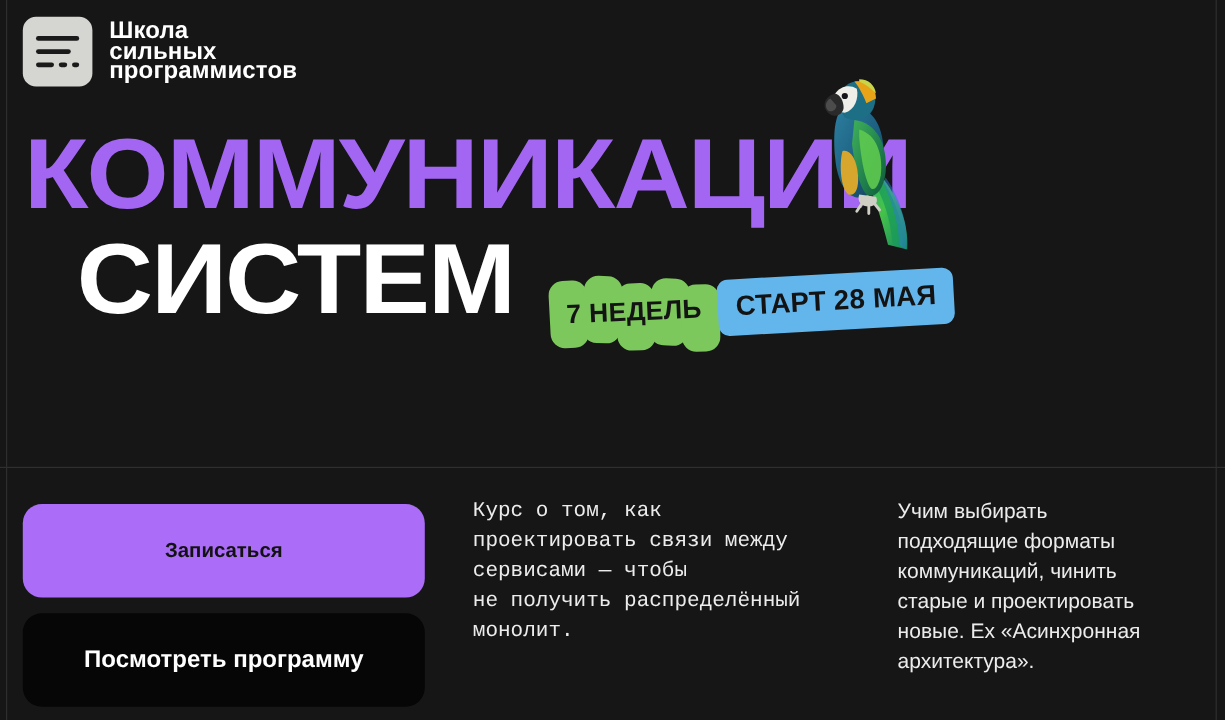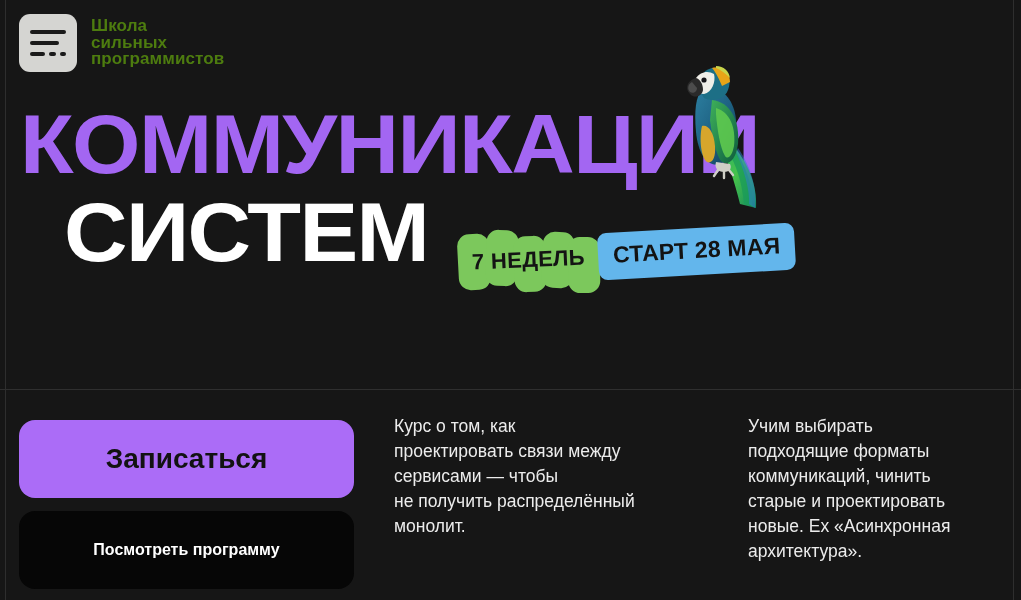--- a/index.html
+++ b/index.html
@@ -33,21 +33,21 @@
   .logo-mark .bar{height:4px;border-radius:2px;background:#1a1a1a;}
   .logo-mark .bar.b1{width:100%;}
   .logo-mark .bar.b2{width:80%;}
   .logo-mark .dashes{display:flex;gap:4px;}
   .logo-mark .dashes i{display:block;height:4px;border-radius:2px;background:#1a1a1a;}
   .logo-mark .dashes i.d1{width:16px;}
   .logo-mark .dashes i.d2{width:8px;}
   .logo-mark .dashes i.d3{width:6px;}
 
   .logo-text{
-    color:#4d7c0f;font-size:17px;line-height:16.5px;font-weight:700;
+    color:#ffffff;font-size:20px;line-height:16.5px;font-weight:700;
     letter-spacing:.1px;white-space:pre-line;
   }
 
   
   .hero{position:absolute;left:0;top:0;width:1021px;height:389px;overflow:hidden;}
   .headline{
     position:absolute;left:20px;top:104px;z-index:10;
     font-weight:800;letter-spacing:-1px;
   }
   .line1{
@@ -102,29 +102,29 @@
   }
   .cta{position:absolute;left:19px;top:30px;width:335px;}
   .btn{
     width:335px;box-sizing:border-box;border:none;cursor:pointer;
     border-radius:16px;text-align:center;
     font-family:"Liberation Sans", sans-serif;
     display:block;
   }
   .btn-primary{
     background:#ab6cf7;color:#121212;height:78px;
-    font-size:28px;font-weight:700;margin-bottom:13px;
+    font-size:17px;font-weight:700;margin-bottom:13px;
   }
   .btn-secondary{
     background:#060606;color:#ffffff;height:78px;
-    font-size:16px;font-weight:700;
+    font-size:20px;font-weight:700;
   }
 
   .col{position:absolute;top:24px;color:#ececec;font-size:17.5px;line-height:25px;font-weight:400;}
-  .col.c-mid{left:394px;width:312px;}
+  .col.c-mid{left:394px;width:312px;font-family:Liberation Mono, monospace;}
   .col.c-right{left:748px;width:280px;}
   .col p{margin:0;white-space:pre-line;}
 </style>
 </head>
 <body>
 
 <div class="page">
 
   <div class="vrule left"></div>
   <div class="vrule right"></div>

